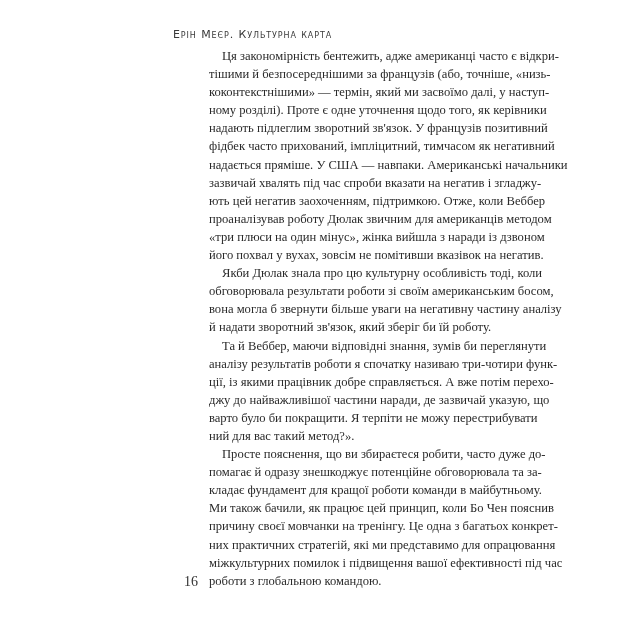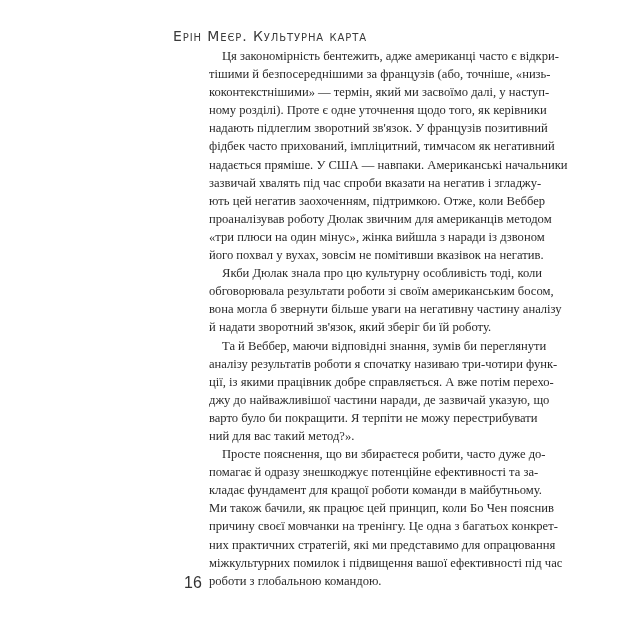--- a/index.html
+++ b/index.html
@@ -3,37 +3,37 @@
 <meta charset="utf-8">
 <style>
   html, body { margin: 0; padding: 0; }
   body {
     width: 630px; height: 630px; background: #ffffff; position: relative; overflow: hidden;
     font-family: "Liberation Serif", "DejaVu Serif", serif; color: #2a2a2a;
   }
   .header {
     position: absolute; left: 173px; top: 28px;
     font-family: "DejaVu Sans", "Liberation Sans", sans-serif;
-    font-size: 14px; letter-spacing: 0.9px; color: #3a3a3a;
+    font-size: 11px; letter-spacing: 0.9px; color: #3a3a3a;
     font-variant: small-caps;
   }
   .body-text {
     position: absolute; left: 172px; top: 47px; width: 292px;
   }
   .line {
     display: block; height: 18.1px; line-height: 18.1px;
     font-size: 12.6px; white-space: nowrap;
     text-align: justify; text-align-last: justify; margin-left: 37px;
   }
   .line.indent { padding-left: 13px; }
   .line.last { text-align-last: left; }
   .folio {
     position: absolute; left: 184px; top: 574px;
-    font-family: Liberation Sans, sans-serif;
-    font-size: 16px; color: #333; text-align: center;
+    font-family: Liberation Serif, serif;
+    font-size: 14px; color: #333; text-align: center;
   }
 </style>
 </head>
 <body>
 
 <div class="header">Ерін Меєр. Культурна карта</div>
 
 <div class="body-text">
   <div>
     <span class="line indent">Ця закономірність бентежить, адже американці часто є відкри-</span>
@@ -58,21 +58,21 @@
   <div>
     <span class="line indent">Та й Веббер, маючи відповідні знання, зумів би переглянути</span>
     <span class="line">аналізу результатів роботи я спочатку називаю три-чотири функ-</span>
     <span class="line">ції, із якими працівник добре справляється. А вже потім перехо-</span>
     <span class="line">джу до найважливішої частини наради, де зазвичай указую, що</span>
     <span class="line">варто було би покращити. Я терпіти не можу перестрибувати</span>
     <span class="line last">ний для вас такий метод?».</span>
   </div>
   <div>
     <span class="line indent">Просте пояснення, що ви збираєтеся робити, часто дуже до-</span>
-    <span class="line">помагає й одразу знешкоджує потенційне ефективності та за-</span>
+    <span class="line">помагає й одразу знешкоджує потенційне обговорювала та за-</span>
     <span class="line">кладає фундамент для кращої роботи команди в майбутньому.</span>
     <span class="line">Ми також бачили, як працює цей принцип, коли Бо Чен пояснив</span>
     <span class="line">причину своєї мовчанки на тренінгу. Це одна з багатьох конкрет-</span>
     <span class="line">них практичних стратегій, які ми представимо для опрацювання</span>
     <span class="line">міжкультурних помилок і підвищення вашої ефективності під час</span>
     <span class="line last">роботи з глобальною командою.</span>
   </div>
 </div>
 
 <div class="folio">16</div>

